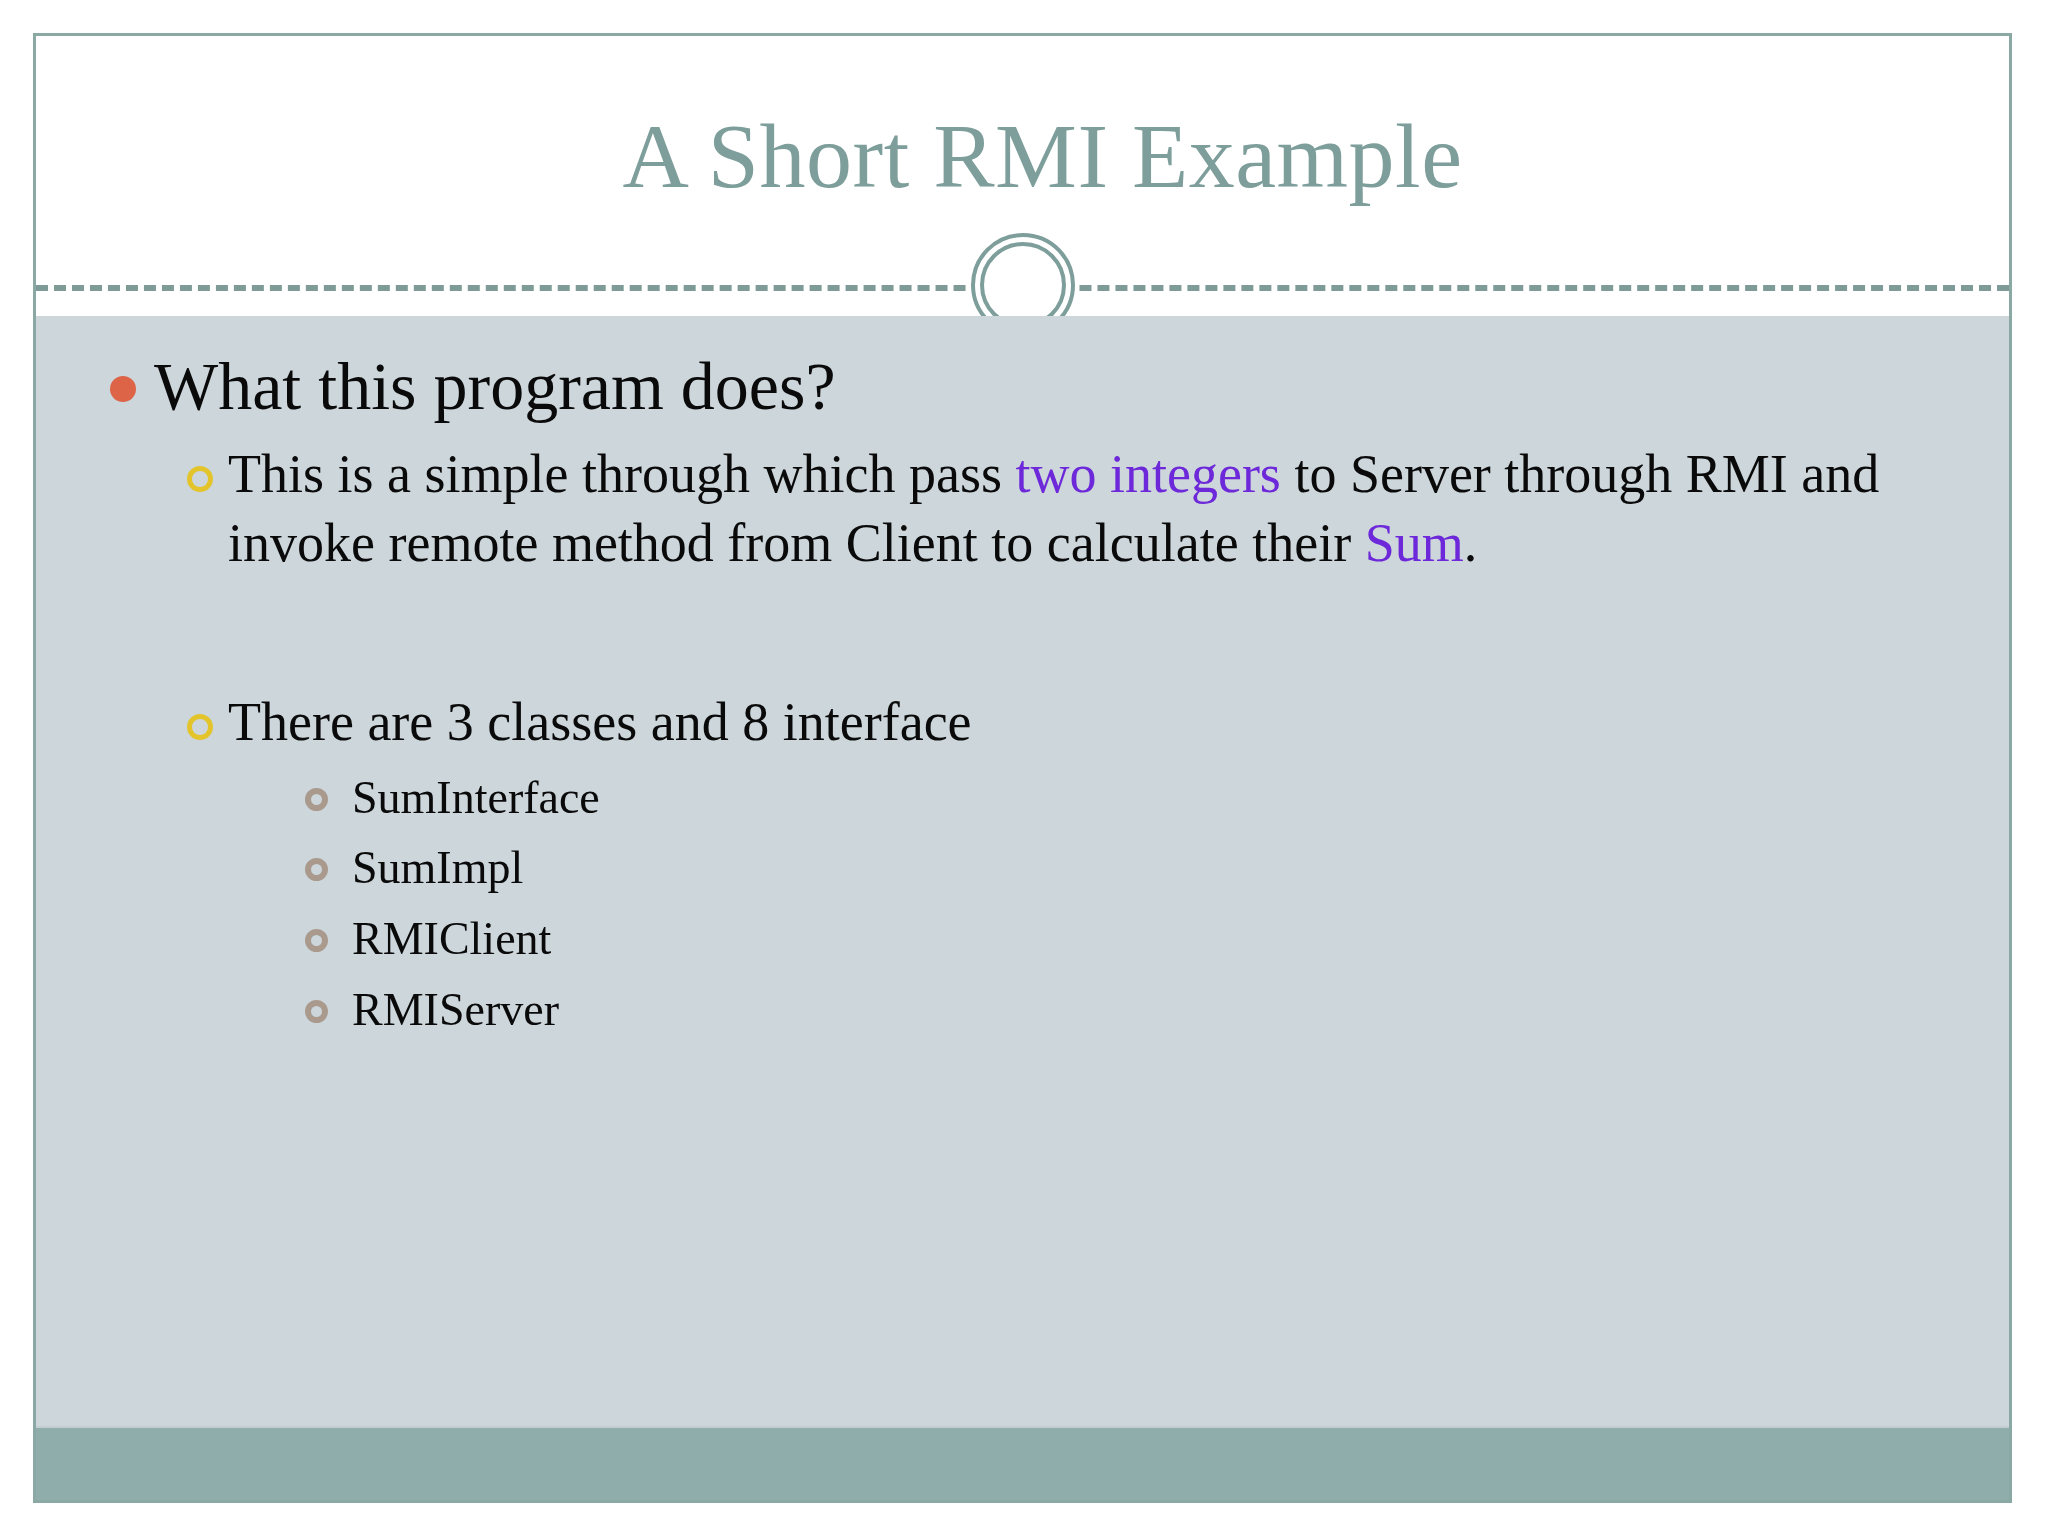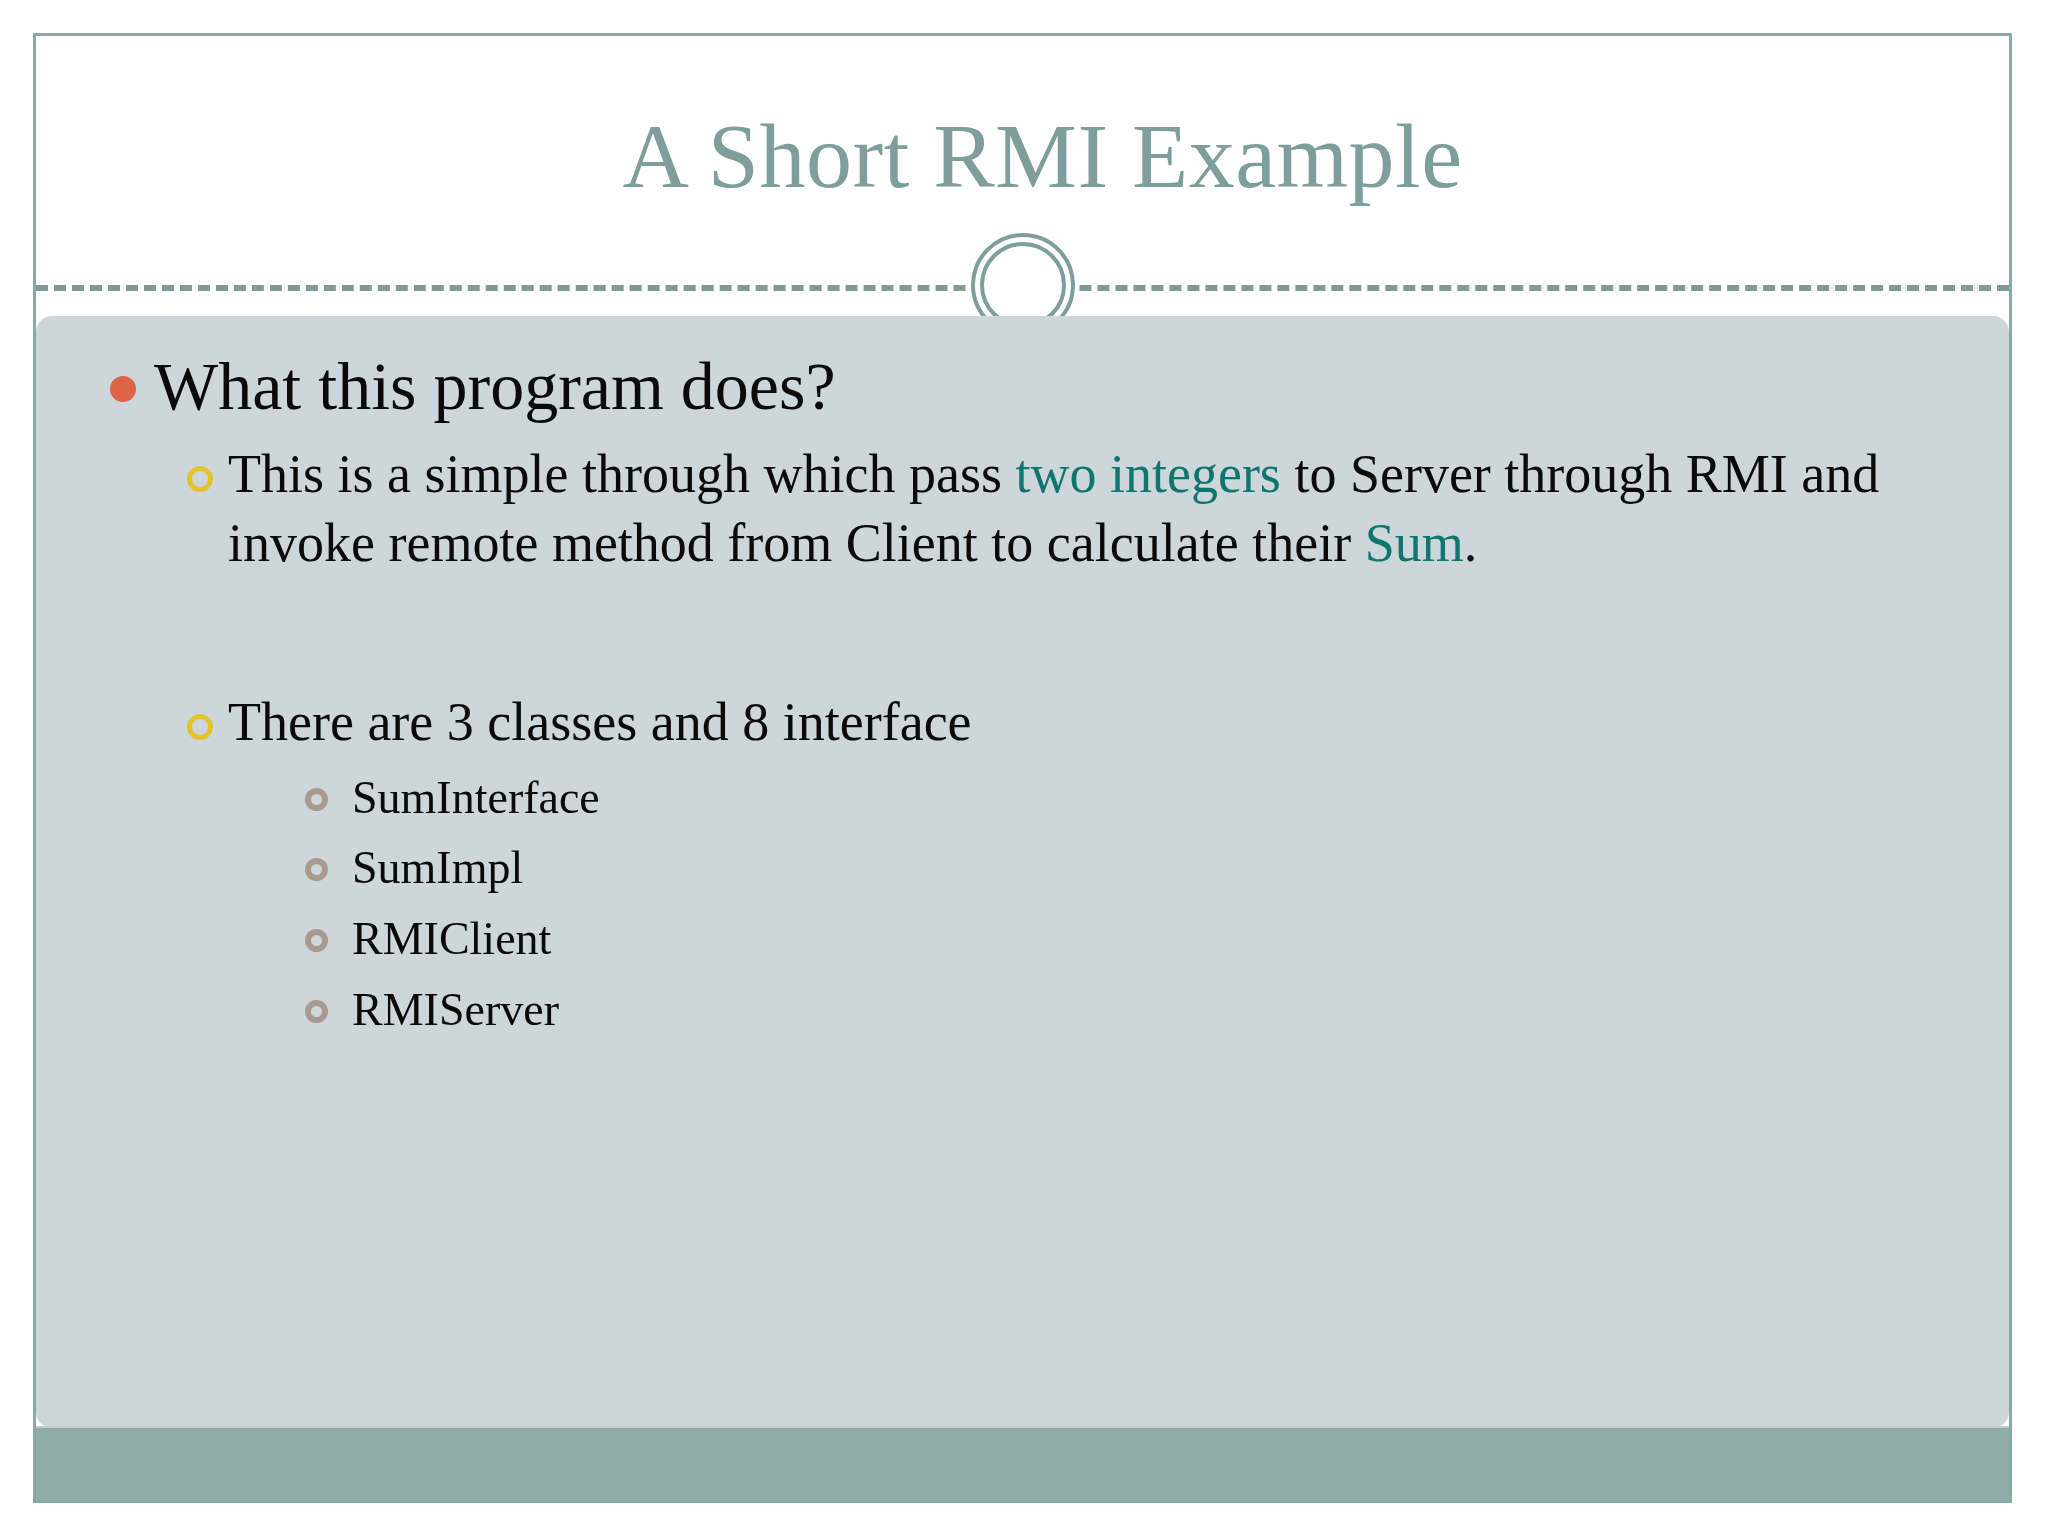--- a/index.html
+++ b/index.html
@@ -71,21 +71,20 @@
   .ring-wrap svg { display: block; }
 
   
   .body-panel {
     position: absolute;
     left: 0;
     right: 0;
     top: 280px;
     bottom: 72px;
     background: #ccd6db;
-    border-radius: 16px;
   }
 
   
   .footer-bar {
     position: absolute;
     left: 0;
     right: 0;
     bottom: 0;
     height: 72px;
     background: #8fadaa;
@@ -156,21 +155,21 @@
   }
   .lvl3 .txt {
     font-size: 46px;
     line-height: 1.32;
     color: #0a0a0a;
   }
 
   
   .gap { height: 96px; }
 
-  .accent-blue { color: #0f766e; margin-top: 6px; }
+  .accent-blue { color: #6d28d9; margin-top: 6px; }
 </style>
 </head>
 <body>
 
 <div class="slide">
 
   <div class="title-band">
     <div class="slide-title">A Short RMI Example</div>
   </div>
 

